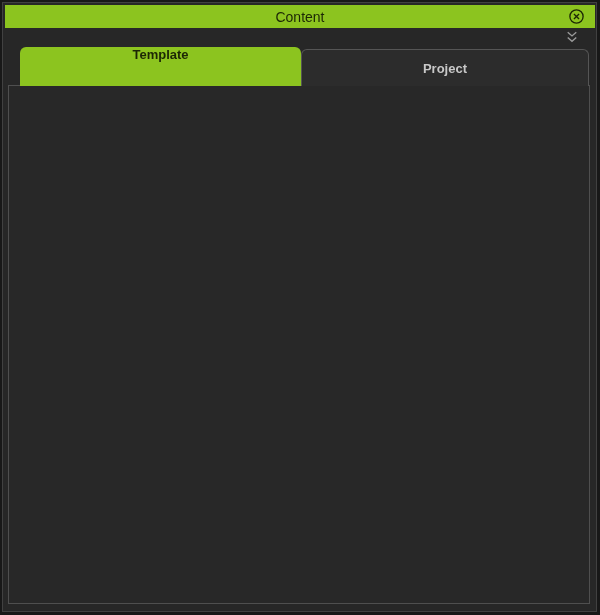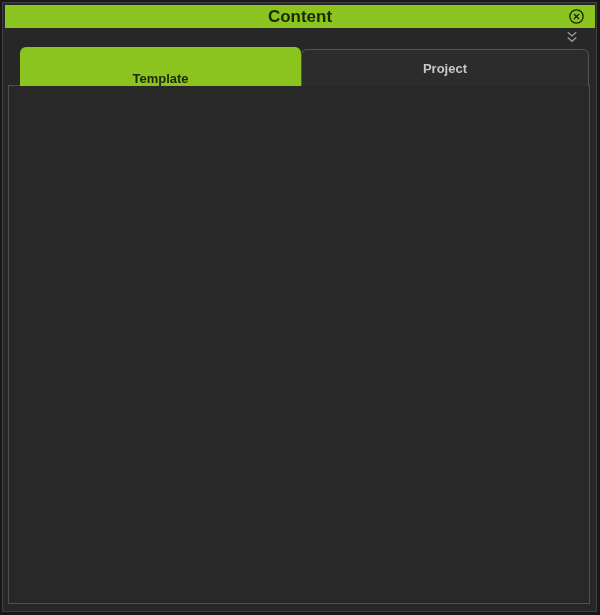--- a/index.html
+++ b/index.html
@@ -1,25 +1,25 @@
 <!DOCTYPE html>
 <html><head>
 <meta charset="utf-8">
 <style>
   * { box-sizing: border-box; margin: 0; padding: 0; }
   html,body { width:600px; height:615px; background:#181818; font-family:"Liberation Sans",sans-serif; overflow:hidden; position:relative; }
   .abs { position:absolute; }
   .window-frame { left:2px; top:2px; width:595px; height:610px; border:1px solid #414141; background:#272727; }
   
   .titlebar { left:5px; top:5px; width:590px; height:23px; background:#8cc41f; display:flex; align-items:center; justify-content:center; }
-  .title-text { font-size:17px; font-weight:bold; color:#1c2705; }
+  .title-text { font-size:14px; font-weight:normal; color:#1c2705; }
   .close-btn { position:absolute; right:10px; top:3px; width:17px; height:17px; cursor:pointer; }
   .collapse-btn { left:564px; top:30px; width:18px; height:16px; }
   
-  .tab-template { left:20px; top:47px; width:281px; height:39px; background:#8cc41f; border-radius:6px 6px 0 0; display:flex; align-items:flex-end; justify-content:center; font-size:13px; font-weight:bold; color:#1c2705; z-index:3; }
+  .tab-template { left:20px; top:47px; width:281px; height:39px; background:#8cc41f; border-radius:6px 6px 0 0; display:flex; align-items:flex-start; justify-content:center; font-size:13px; font-weight:bold; color:#1c2705; z-index:3; }
   .tab-custom { left:301px; top:49px; width:288px; height:37px; background:#2c2c2c; border:1px solid #555; border-bottom:none; border-radius:6px 6px 0 0; display:flex; align-items:center; justify-content:center; font-size:13px; font-weight:bold; color:#c8c8c8; z-index:2; }
   .main-panel { left:8px; top:85px; width:582px; height:519px; border:1px solid #4f4f4f; background:#282828; z-index:1; }
   
   .nav-arrow { top:100px; width:24px; height:24px; display:flex; align-items:center; justify-content:center; }
   .crumb-box { left:100px; top:99px; width:418px; height:28px; border:1px solid #555; background:#232323; display:flex; align-items:center; gap:7px; padding-left:9px; }
   .crumb-label { font-size:12.5px; color:#d6d6d6; }
   .icon-btn { border:1px solid #555; background:#262626; display:flex; align-items:center; justify-content:center; }
   .refresh-btn { left:524px; top:100px; width:27px; height:27px; }
   .jump-btn { left:556px; top:100px; width:27px; height:27px; display:flex; align-items:center; justify-content:center; }
   

